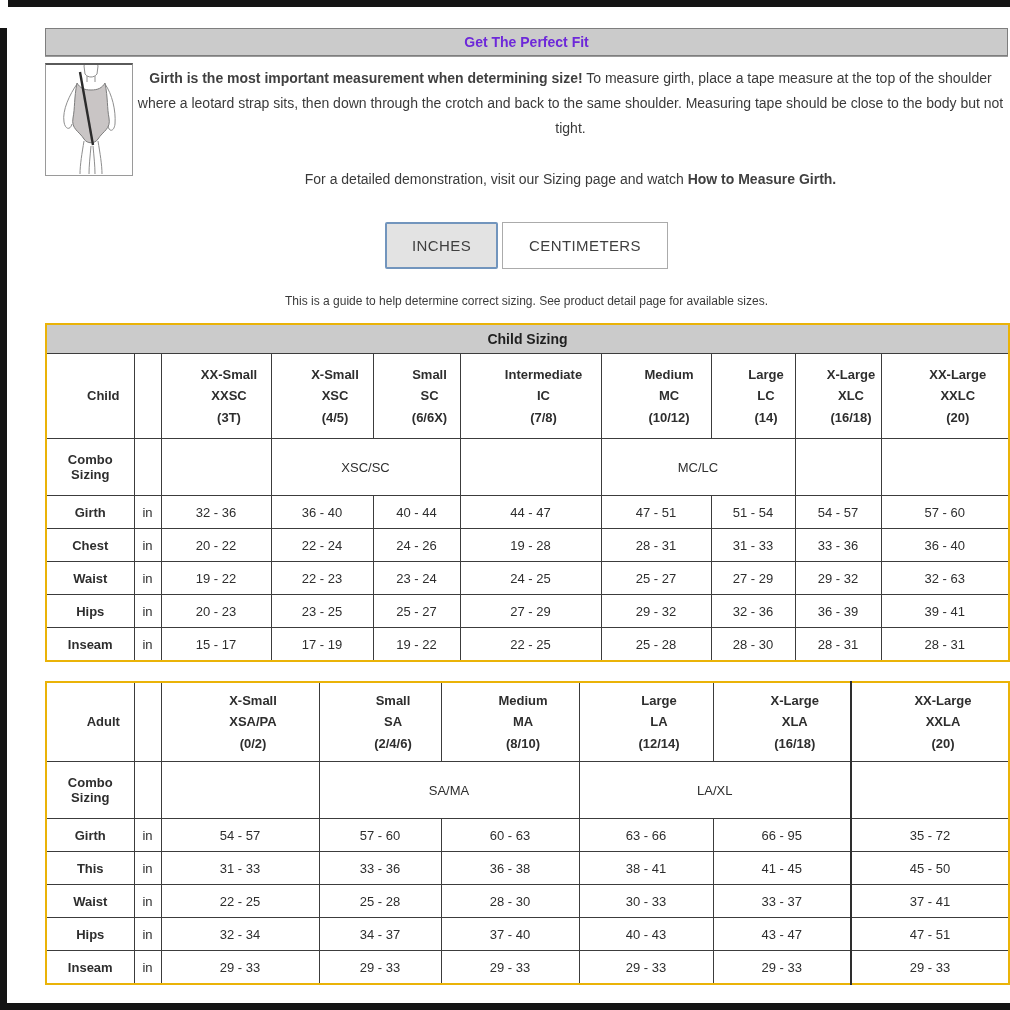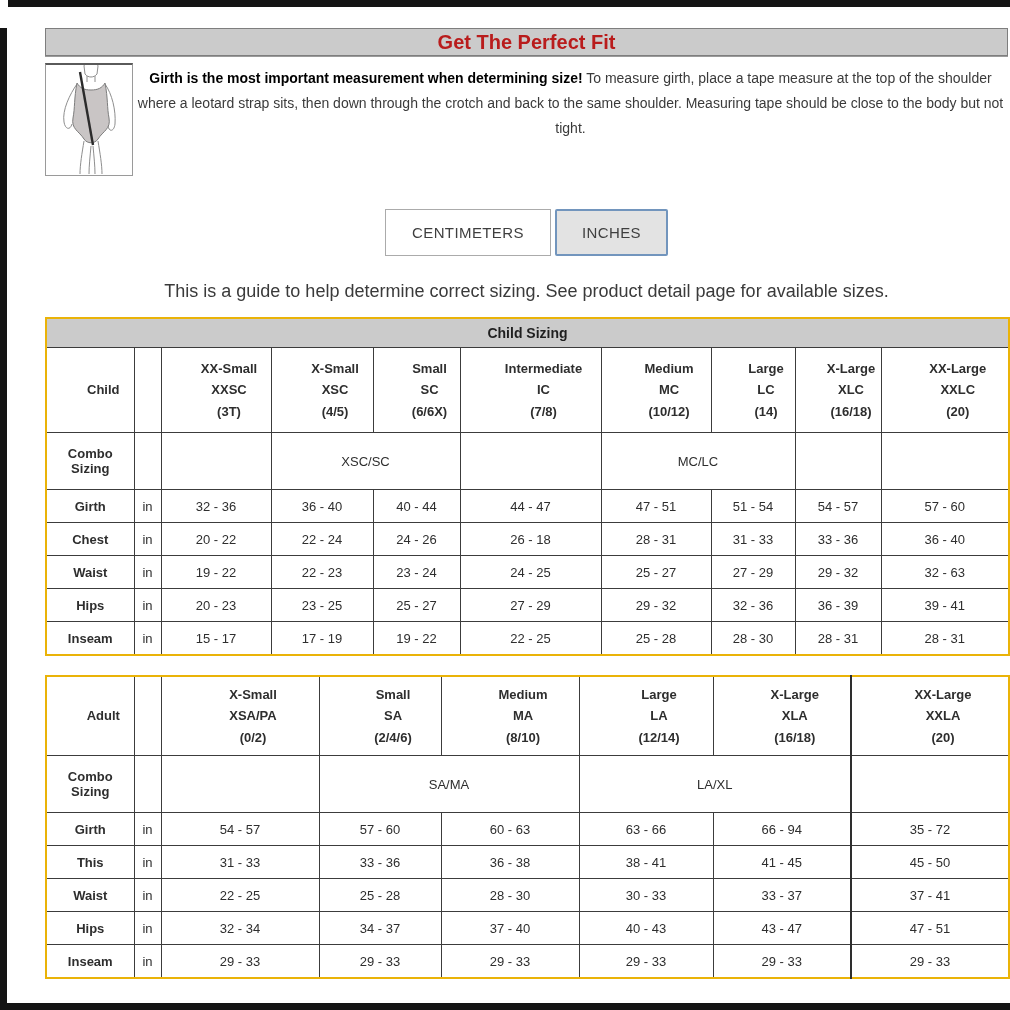--- a/index.html
+++ b/index.html
@@ -11,46 +11,46 @@
   
   .frame-top{position:absolute;top:0;left:8px;right:0;height:7px;background:#141414;}
   .frame-left{position:absolute;top:28px;left:0;width:7px;bottom:0;background:#141414;}
   .frame-bottom{position:absolute;bottom:0;left:0;right:0;height:7px;background:#141414;}
 
   .content{position:absolute;left:45px;top:28px;width:963px;}
 
   .title-bar{
     height:26px;background:#cbcbcb;border:1px solid #7e7e7e;
     display:flex;align-items:center;justify-content:center;
-    font-weight:bold;font-size:20px;color:#b91c1c;
+    font-weight:bold;font-size:14px;color:#6d28d9;
     box-shadow:0 1px 0 #9a9a9a;
   }
 
   .info{display:flex;margin-top:7px;}
   .figure-box{
     flex:none;width:86px;height:110px;background:#fff;
     border:1px solid #9a9a9a;border-top:2px solid #5a5a5a;
   }
   .info-text{flex:1;text-align:center;font-size:14px;color:#3a3a3a;padding:0 4px;}
   .info-text .lead{margin:3px 0 0;line-height:25px;}
   .info-text .demo{margin:28px 0 0;line-height:20px;}
-  .b{font-weight:bold;color:#000000;}
+  .b{font-weight:bold;color:#404040;}
 
   .toggle-row{display:flex;justify-content:center;gap:4px;margin-top:33px;}
   .unit-btn{
     font-family:"Liberation Sans",sans-serif;
     font-size:15px;color:#3f3f3f;letter-spacing:.4px;
     background:#ffffff;border:1px solid #ababab;
     padding:14px 26px;cursor:pointer;
   }
   .unit-btn.selected{
     background:#e3e3e3;border:2px solid #7295bd;border-radius:2px;padding:13px 25px;
   }
 
-  .note{margin-top:25px;text-align:center;font-size:18px;color:#3a3a3a;}
+  .note{margin-top:25px;text-align:center;font-size:12px;color:#3a3a3a;}
 
   table.size-table{
     border-collapse:collapse;table-layout:fixed;width:963px;
     border:2px solid #eab308;
   }
   .size-table th,.size-table td{
     border:1px solid #3c3c3c;text-align:center;vertical-align:middle;
     font-size:13px;color:#2e2e2e;padding:0 2px;overflow:hidden;
   }
   .size-table .table-title{background:#cbcbcb;font-weight:bold;font-size:14px;height:28px;color:#1f1f1f;}
@@ -85,26 +85,27 @@
         <path d="M41,11 L41,17 M49,11 L49,17" stroke="#8e8e8e" stroke-width="1" fill="none"></path>
         <path d="M31,19 C24,29 16,45 18,57 C19,64 24,66 26,59" fill="none" stroke="#8e8e8e" stroke-width="1"></path>
         <path d="M59,19 C66,29 70,45 69,59 C68,67 63,67 62,61" fill="none" stroke="#8e8e8e" stroke-width="1"></path>
         <path d="M31,18 C34,23 38,25 45,25 C52,25 56,23 59,18 C62,33 61,43 63,53 C65,64 57,66 52,74 C49,79 41,79 38,74 C33,66 25,64 27,53 C29,43 28,33 31,18 Z" fill="#c9c5c5" stroke="#7d7d7d" stroke-width="1"></path>
         <path d="M38,76 C36,88 34,100 34,109 M52,76 C54,88 56,100 56,109 M45,81 C44,92 43,101 43,109 M47,81 C48,92 49,101 49,109" fill="none" stroke="#8e8e8e" stroke-width="1"></path>
         <path d="M34,7 L47,80" stroke="#2b2b2b" stroke-width="2.4"></path>
       </svg>
     </div>
     <div class="info-text">
       <p class="lead"><span class="b">Girth is the most important measurement when determining size!</span><span> To measure girth, place a tape measure at the top of the shoulder where a leotard strap sits, then down through the crotch and back to the same shoulder. Measuring tape should be close to the body but not tight.</span></p>
+      <p class="demo"><span>For a detailed demonstration, visit our Sizing page and watch </span><span class="b">How to Measure Girth.</span></p>
     </div>
   </div>
 
   <div class="toggle-row">
+    <button class="unit-btn selected">INCHES</button>
     <button class="unit-btn">CENTIMETERS</button>
-    <button class="unit-btn selected">INCHES</button>
   </div>
 
   <div class="note">This is a guide to help determine correct sizing. See product detail page for available sizes.</div>
 
   <table class="size-table" id="child-table">
       <colgroup>
         <col style="width: 88px;">
         <col style="width: 27px;">
         <col style="width: 110px;">
         <col style="width: 102px;">
@@ -184,21 +185,21 @@
           <td>51 - 54</td>
           <td>54 - 57</td>
           <td>57 - 60</td>
         </tr>
         <tr class="meas-row">
           <th class="row-label">Chest</th>
           <td class="unit-cell">in</td>
           <td>20 - 22</td>
           <td>22 - 24</td>
           <td>24 - 26</td>
-          <td>26 - 18</td>
+          <td>19 - 28</td>
           <td>28 - 31</td>
           <td>31 - 33</td>
           <td>33 - 36</td>
           <td>36 - 40</td>
         </tr>
         <tr class="meas-row">
           <th class="row-label">Waist</th>
           <td class="unit-cell">in</td>
           <td>19 - 22</td>
           <td>22 - 23</td>
@@ -290,21 +291,21 @@
           <td colspan="2">LA/XL</td>
           <td></td>
         </tr>
         <tr class="meas-row">
           <th class="row-label">Girth</th>
           <td class="unit-cell">in</td>
           <td>54 - 57</td>
           <td>57 - 60</td>
           <td>60 - 63</td>
           <td>63 - 66</td>
-          <td>66 - 94</td>
+          <td>66 - 95</td>
           <td>35 - 72</td>
         </tr>
         <tr class="meas-row">
           <th class="row-label">This</th>
           <td class="unit-cell">in</td>
           <td>31 - 33</td>
           <td>33 - 36</td>
           <td>36 - 38</td>
           <td>38 - 41</td>
           <td>41 - 45</td>

